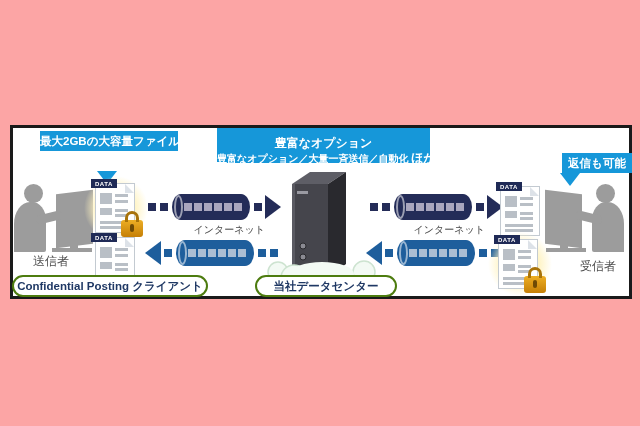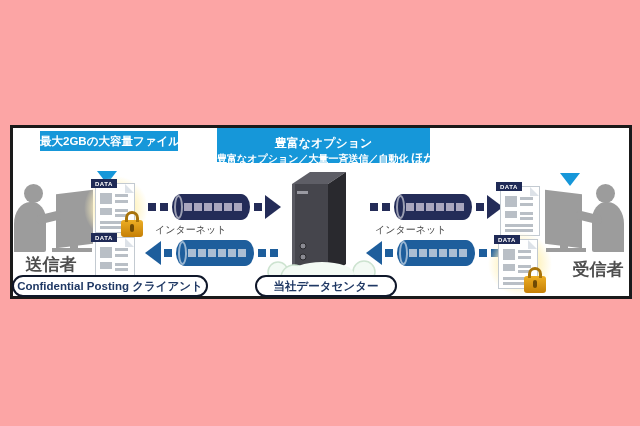--- a/index.html
+++ b/index.html
@@ -47,41 +47,42 @@
   .c-blue{background:#1e5e9c;}
   .tube{position:relative;height:26px;width:78px;border-radius:9px/13px;display:flex;align-items:center;gap:2px;padding-left:12px;box-sizing:border-box;flex:none;margin:0 2px;}
   .tube::before{content:"";position:absolute;left:2px;top:1px;width:9px;height:24px;border-radius:50%;border:2px solid rgba(255,255,255,.55);box-sizing:border-box;}
   .tube .s{width:8px;height:8px;flex:none;}
   .tube.c-navy .s{background:#a9a6be;}
   .tube.c-blue .s{background:#abbed3;}
   .arr{width:0;height:0;flex:none;}
   .arr.right{border-top:12px solid transparent;border-bottom:12px solid transparent;border-left:16px solid #242c58;margin-left:1px;}
   .arr.left{border-top:12px solid transparent;border-bottom:12px solid transparent;border-right:16px solid #1e5e9c;margin-right:1px;}
 
-  .netlabel{font-size:10px;color:#4a4a4a;text-align:left;white-space:nowrap;}
-  .actorlabel{font-size:17px;font-weight:bold;color:#4e4e4e;text-align:center;white-space:nowrap;}
-
-  
-  .pill{border:2px solid #0f172a;border-radius:12px;background:#fff;color:#1f3864;font-weight:bold;font-size:11.5px;text-align:center;box-sizing:border-box;white-space:nowrap;display:flex;align-items:center;justify-content:center;}
+  .netlabel{font-size:10px;color:#4a4a4a;text-align:right;white-space:nowrap;}
+  .actorlabel{font-size:12px;font-weight:normal;color:#4e4e4e;text-align:center;white-space:nowrap;}
+
+  
+  .pill{border:2px solid #4d7c0f;border-radius:12px;background:#fff;color:#1f3864;font-weight:bold;font-size:11.5px;text-align:center;box-sizing:border-box;white-space:nowrap;display:flex;align-items:center;justify-content:center;}
 </style>
 </head>
 <body>
 
 <div id="canvas">
 
   <div class="abs frame"></div>
 
   <div class="abs co co-line" style="left:40px;top:131px;width:138px;height:20px;">最大2GBの大容量ファイル</div>
   <div class="abs pointer" style="left:97px;top:171px;"></div>
 
   <div class="abs co co-center" style="left:217px;top:128px;width:213px;height:35px;">
     <div class="t1">豊富なオプション</div>
     <div class="t2"><span>豊富なオプション／大量一斉送信／自動化</span> <span class="note">ほか</span></div>
   </div>
 
+  <div class="abs co co-line" style="left:562px;top:153px;width:70px;height:20px;">返信も可能</div>
   <div class="abs pointer" style="left:560px;top:173px;"></div>
 
   <div class="abs">
     <div class="abs sil" style="left:56px;top:192px;width:37px;height:54px;transform:skewY(-7deg);"></div>
     <div class="abs sil" style="left:70px;top:243px;width:8px;height:7px;"></div>
     <div class="abs sil" style="left:52px;top:248px;width:40px;height:4px;"></div>
     <div class="abs sil round" style="left:24px;top:184px;width:19px;height:19px;"></div>
     <div class="abs sil" style="left:14px;top:202px;width:32px;height:50px;border-radius:16px 14px 2px 0 / 22px 18px 2px 0;"></div>
     <div class="abs sil" style="left:36px;top:213px;width:26px;height:9px;transform:rotate(-14deg);border-radius:4px;"></div>
   </div>

